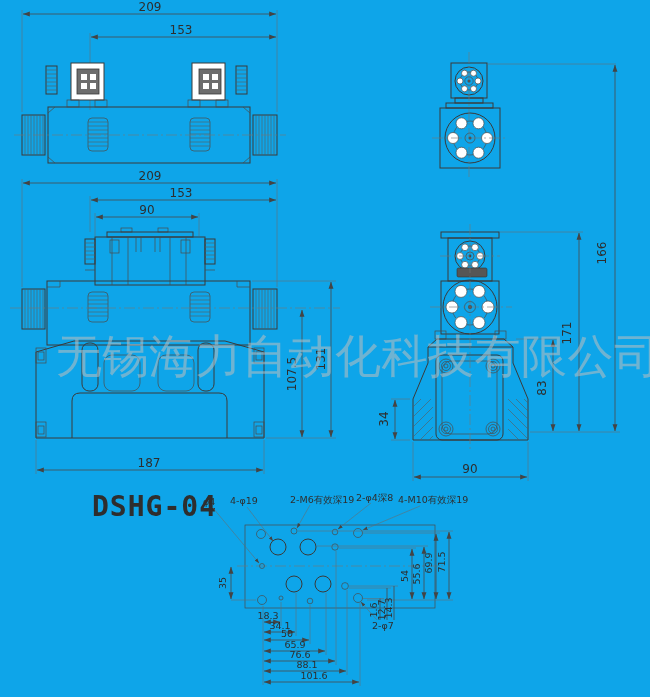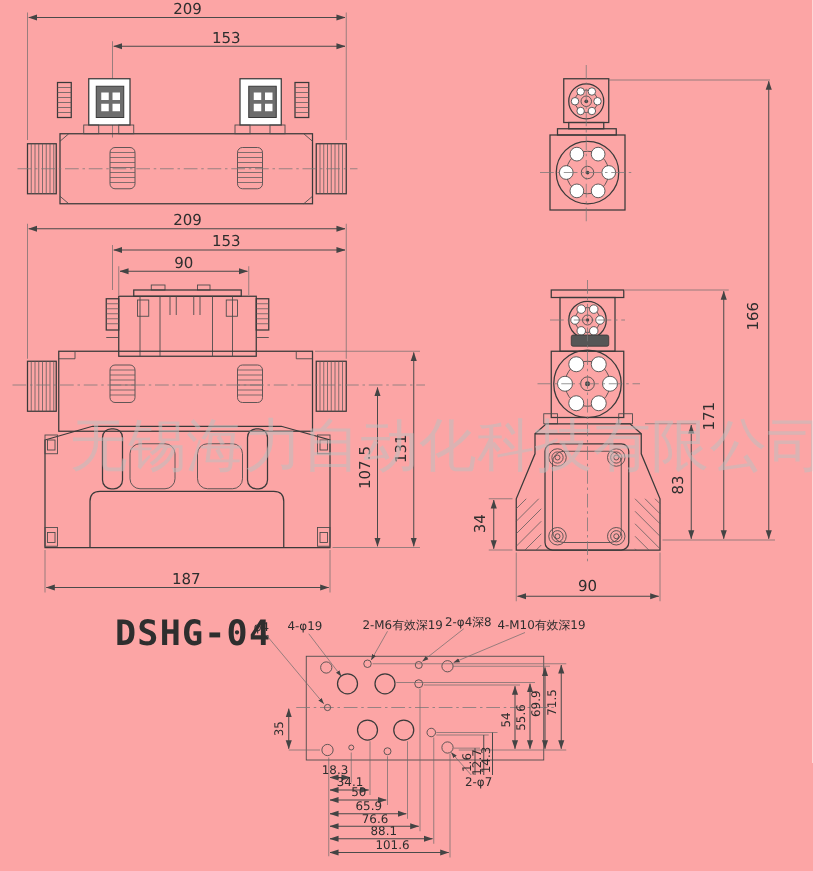--- a/index.html
+++ b/index.html
@@ -1,16 +1,16 @@
 <!DOCTYPE html>
 <html><head>
 <meta charset="utf-8">
 <style>
   html,body{margin:0;padding:0;background:#ffffff;}
-  .stage{position:relative;width:650px;height:697px;background:#fca5a5;overflow:hidden;
+  .stage{position:relative;width:650px;height:697px;background:#0ea5e9;overflow:hidden;
          font-family:"DejaVu Sans",sans-serif;}
   svg{display:block}
   
   .geo{stroke:#3a3a3a;stroke-width:1;fill:none;stroke-linecap:butt;stroke-linejoin:miter;}
   .geo2{stroke:#4a4a4a;stroke-width:.7;fill:none;}
   .rib{stroke:#5a5a5a;stroke-width:.6;fill:none;}
   .dim{stroke:#4a4a4a;stroke-width:.8;fill:none;}
   .ext{stroke:#6a6a6a;stroke-width:.55;fill:none;}
   .cl{stroke:#777;stroke-width:.6;fill:none;stroke-dasharray:11 3 2 3;}
   .fillwhite{fill:#ffffff;}

